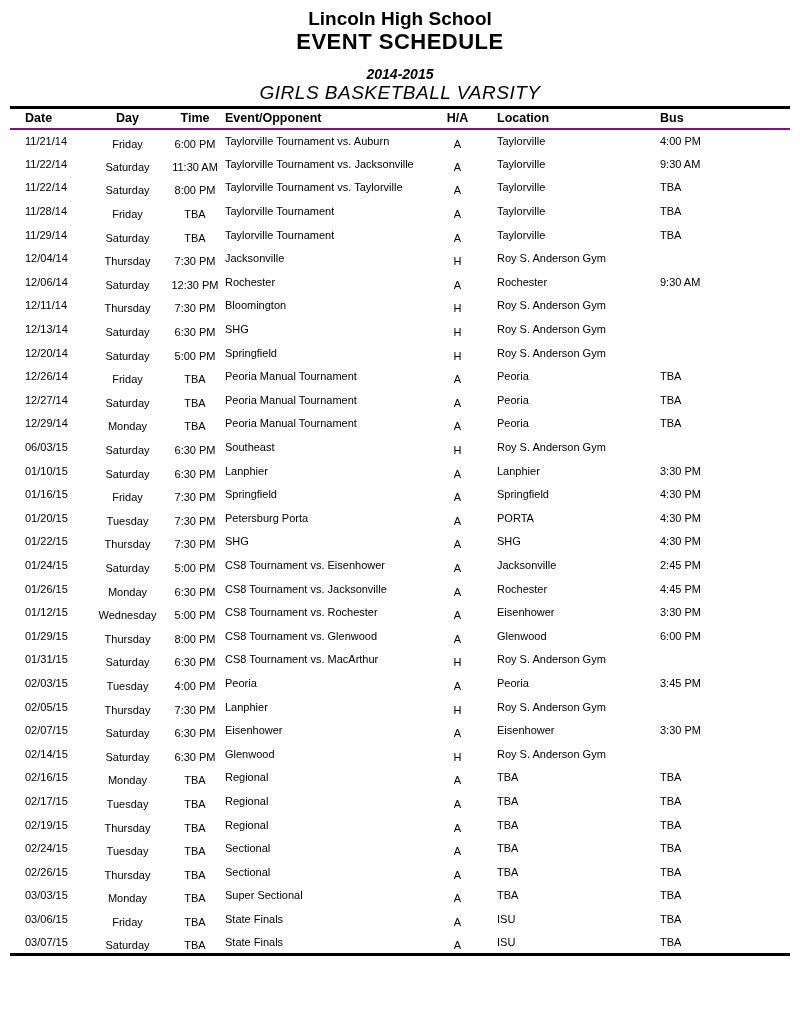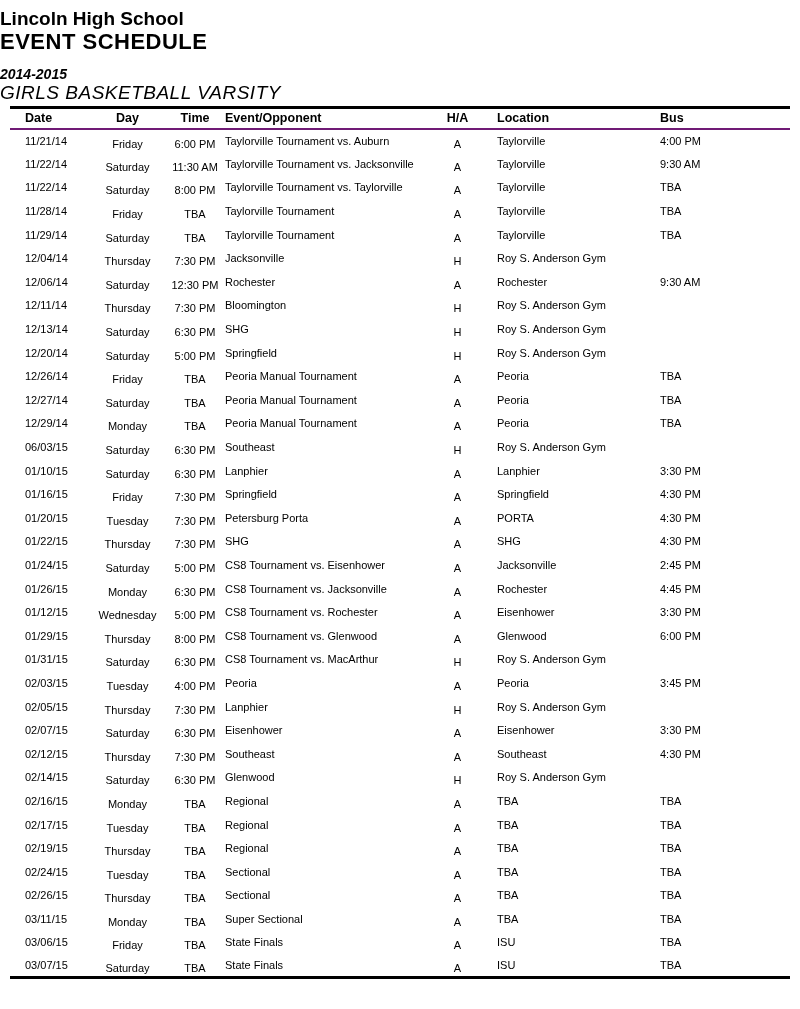--- a/index.html
+++ b/index.html
@@ -4,21 +4,21 @@
 <style>
   * { margin:0; padding:0; box-sizing:border-box; }
   html,body { background:#ffffff; }
   body { width:800px; }
   .page {
     width:800px; height:1009px;
     background:#ffffff; color:#000000;
     font-family:"Liberation Sans", sans-serif;
     overflow:hidden; position:relative;
   }
-  .titles { padding-top:8px; }
+  .titles { text-align:center; padding-top:8px; }
   .school   { font-size:19px; font-weight:bold; line-height:22px; }
   .event    { font-size:22px; font-weight:bold; line-height:24px; letter-spacing:0.5px; }
   .season   { font-size:14px; font-weight:bold; font-style:italic; margin-top:12px; line-height:16px; }
   .subtitle { font-size:19px; font-style:italic; line-height:21px; letter-spacing:0.5px; }
 
   table.schedule {
     margin:3px 10px 0 10px;
     width:780px;
     border-collapse:collapse;
     table-layout:fixed;
@@ -300,29 +300,20 @@
         <tr>
           <td class="c0">02/07/15</td>
           <td class="c1 lo">Saturday</td>
           <td class="c2 lo">6:30 PM</td>
           <td class="c3">Eisenhower</td>
           <td class="c4 lo">A</td>
           <td class="c5">Eisenhower</td>
           <td class="c6">3:30 PM</td>
         </tr>
         <tr>
-          <td class="c0">02/12/15</td>
-          <td class="c1 lo">Thursday</td>
-          <td class="c2 lo">7:30 PM</td>
-          <td class="c3">Southeast</td>
-          <td class="c4 lo">A</td>
-          <td class="c5">Southeast</td>
-          <td class="c6">4:30 PM</td>
-        </tr>
-        <tr>
           <td class="c0">02/14/15</td>
           <td class="c1 lo">Saturday</td>
           <td class="c2 lo">6:30 PM</td>
           <td class="c3">Glenwood</td>
           <td class="c4 lo">H</td>
           <td class="c5">Roy S. Anderson Gym</td>
           <td class="c6"></td>
         </tr>
         <tr>
           <td class="c0">02/16/15</td>
@@ -363,21 +354,21 @@
         <tr>
           <td class="c0">02/26/15</td>
           <td class="c1 lo">Thursday</td>
           <td class="c2 lo">TBA</td>
           <td class="c3">Sectional</td>
           <td class="c4 lo">A</td>
           <td class="c5">TBA</td>
           <td class="c6">TBA</td>
         </tr>
         <tr>
-          <td class="c0">03/11/15</td>
+          <td class="c0">03/03/15</td>
           <td class="c1 lo">Monday</td>
           <td class="c2 lo">TBA</td>
           <td class="c3">Super Sectional</td>
           <td class="c4 lo">A</td>
           <td class="c5">TBA</td>
           <td class="c6">TBA</td>
         </tr>
         <tr>
           <td class="c0">03/06/15</td>
           <td class="c1 lo">Friday</td>

